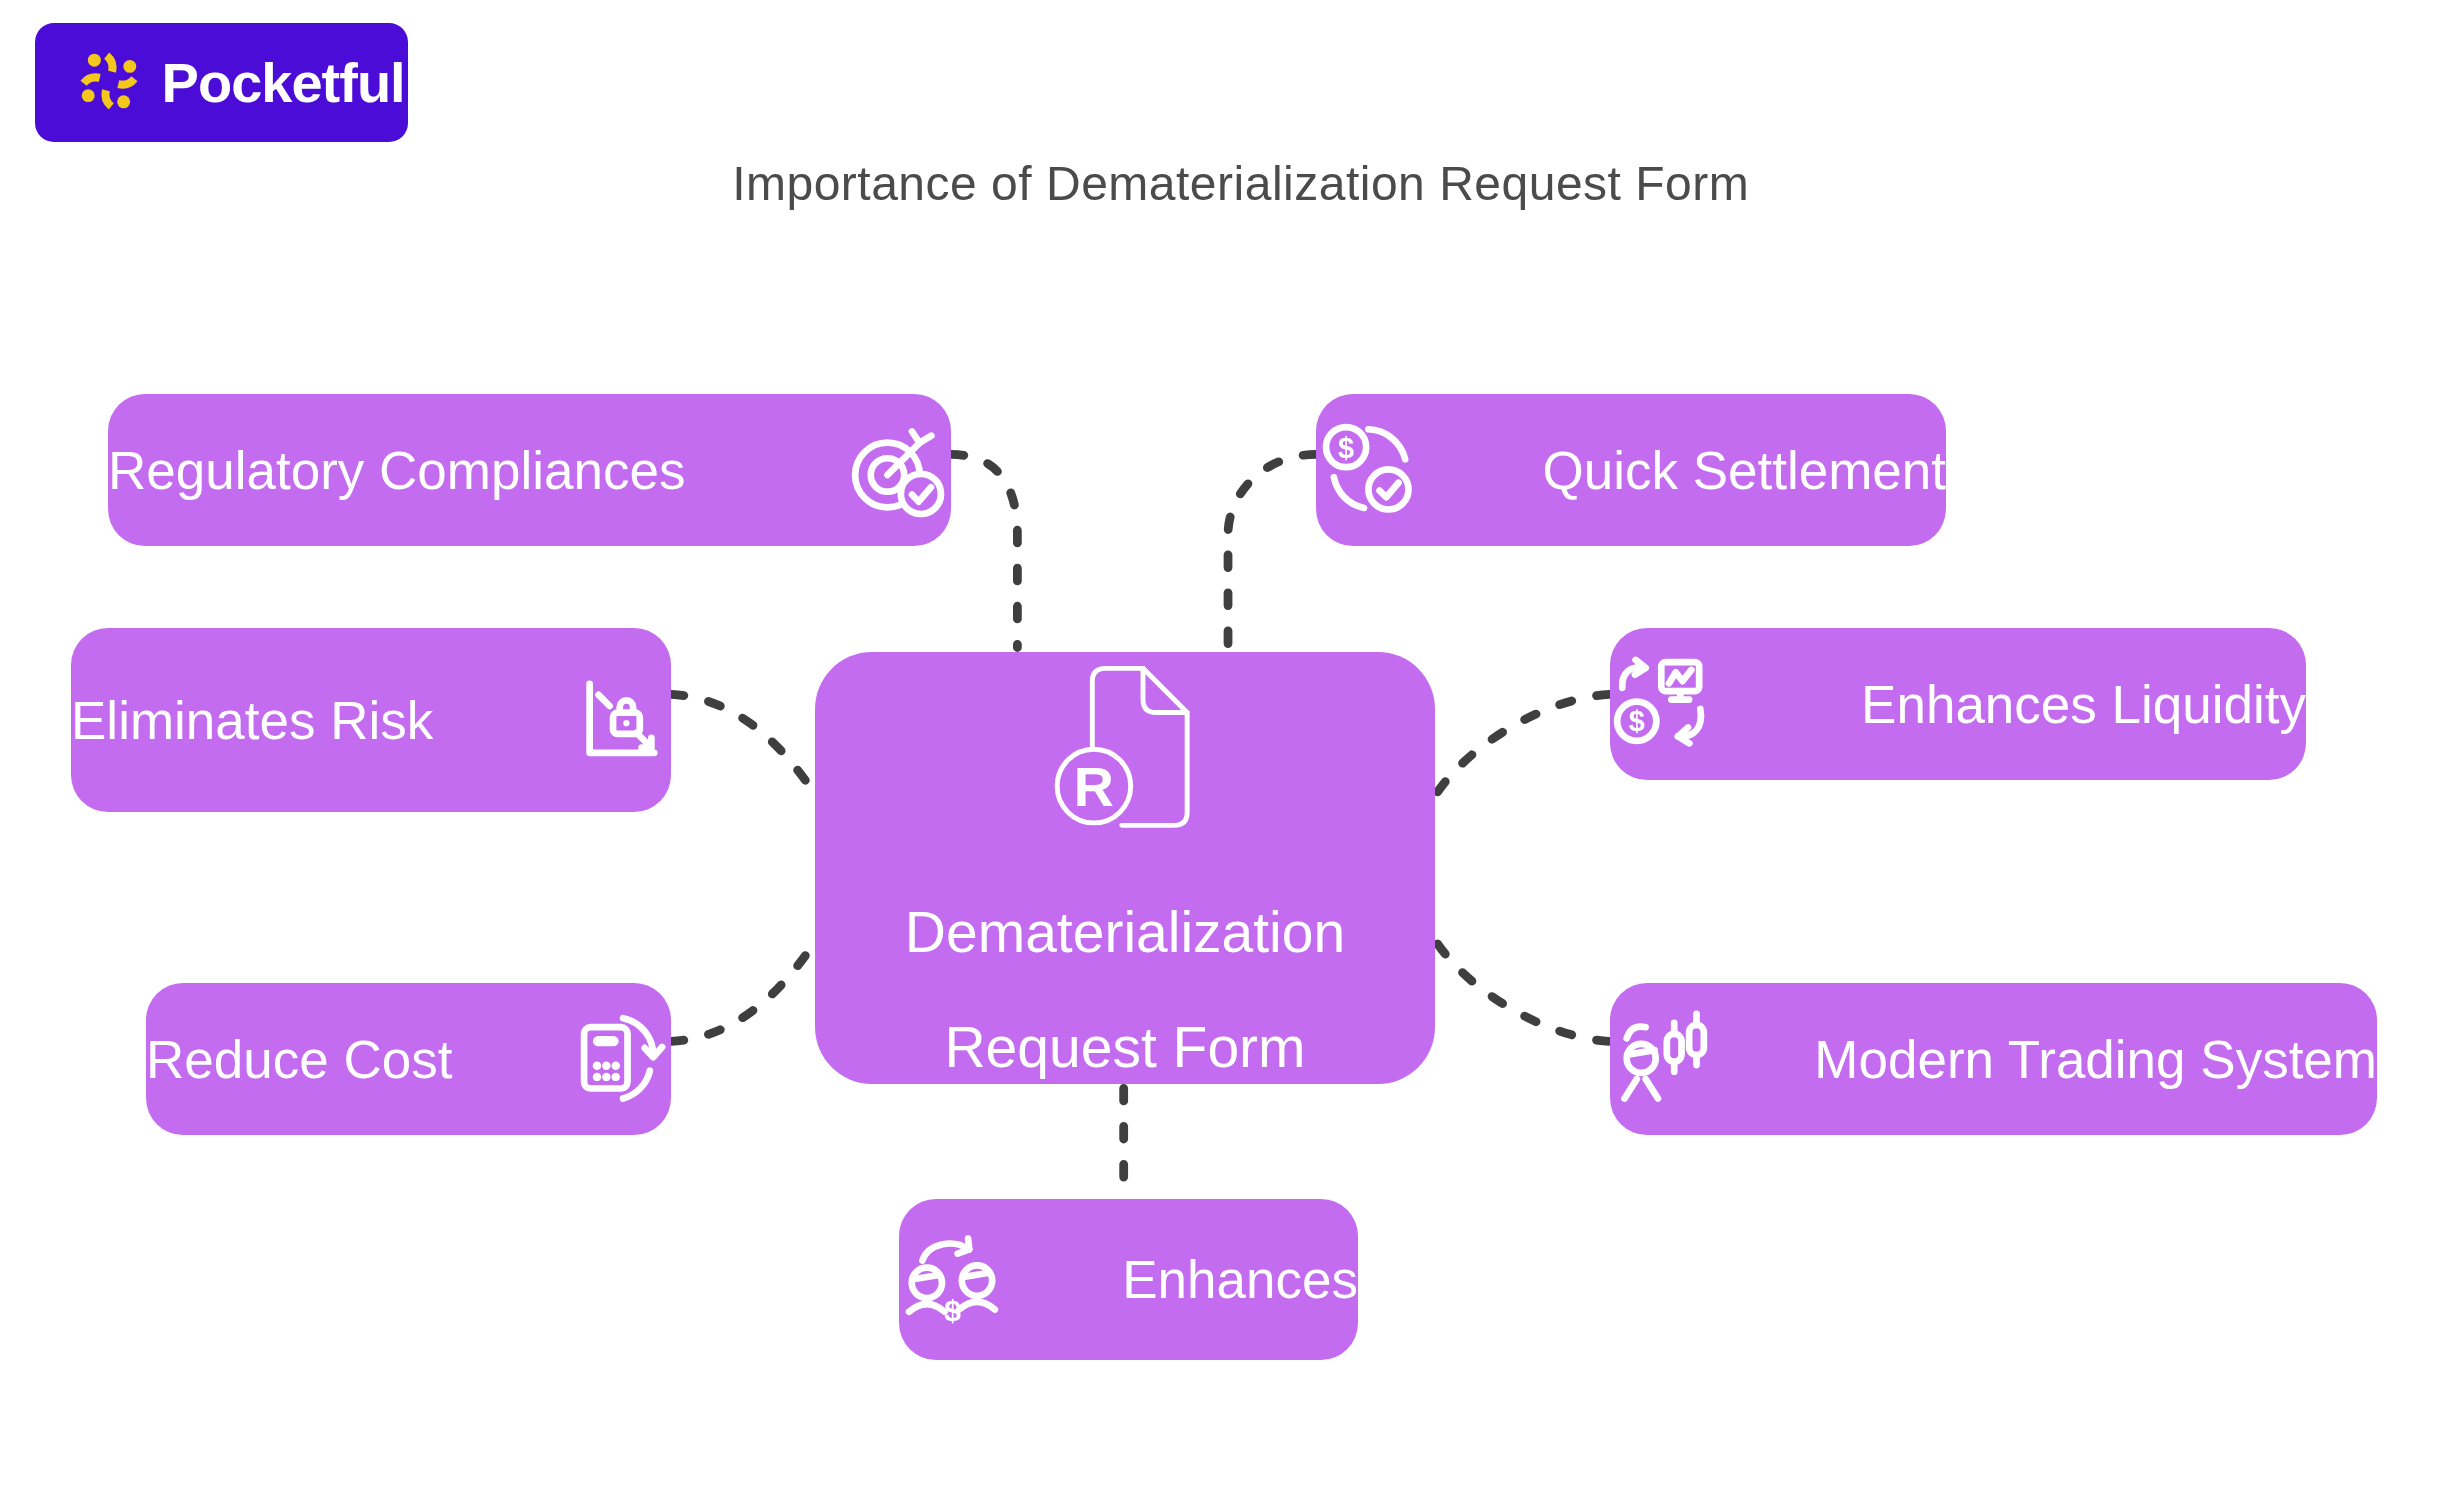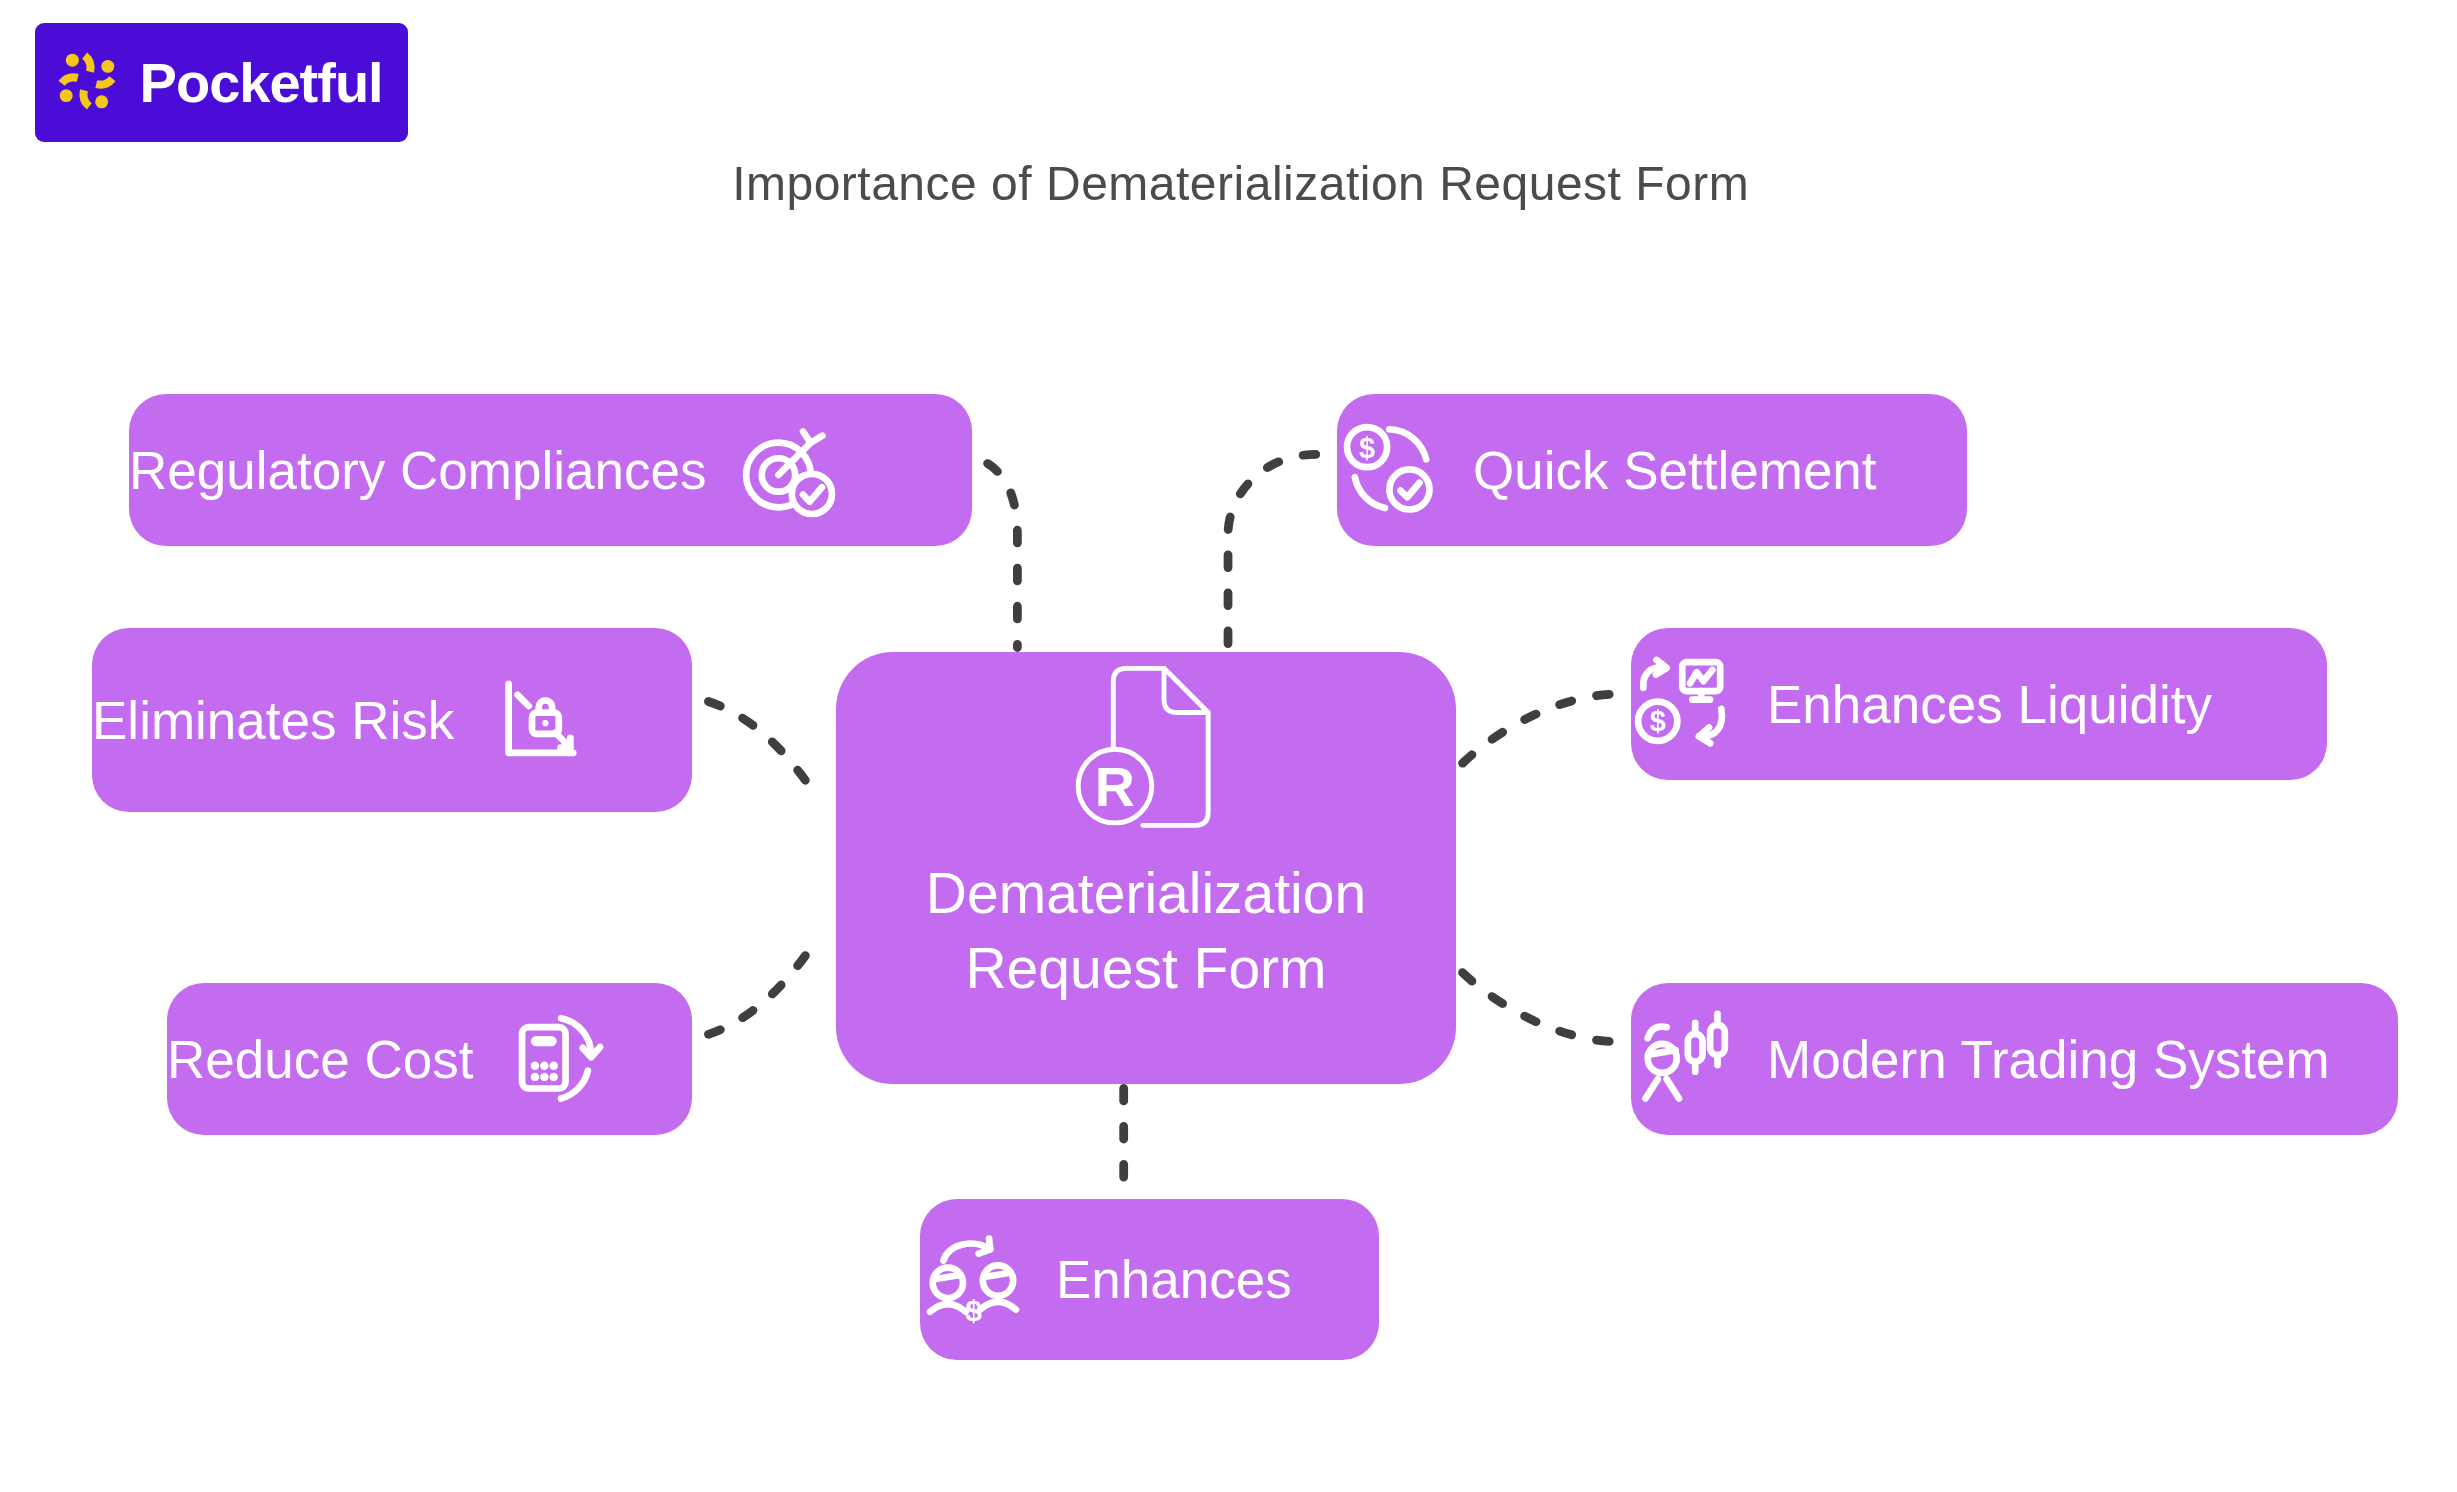--- a/index.html
+++ b/index.html
@@ -12,40 +12,40 @@
     --node-text:#ffffff;
   }
   html,body{margin:0;padding:0;background:#ffffff;}
   .canvas{
     position:relative;width:2458px;height:1492px;background:#ffffff;overflow:hidden;
     font-family:"Liberation Sans",sans-serif;
   }
   
   .logo{
     position:absolute;left:35px;top:23.4px;width:373px;height:119px;
-    background:var(--logo-bg);border-radius:9px;
-    display:flex;align-items:center;gap:15.6px;padding-left:15px;box-sizing:border-box;
+    background:var(--logo-bg);border-radius:19px;
+    display:flex;align-items:center;gap:15.6px;padding-left:37px;box-sizing:border-box;
   }
   .logo-text{color:#fff;font-size:56px;font-weight:700;letter-spacing:-1px;}
   
   .title{
     position:absolute;left:23.4px;right:0;top:156px;text-align:center;
     font-size:48px;font-weight:400;color:var(--title-color);letter-spacing:0.5px;
   }
   
   .wires{position:absolute;left:0;top:0;width:2458px;height:1492px;}
   .wires path{
     fill:none;stroke:var(--connector);stroke-width:9;
     stroke-linecap:round;stroke-dasharray:13 26;
   }
   
   .node{
-    position:absolute;display:flex;align-items:center;justify-content:flex-start;gap:29px;
+    position:absolute;display:flex;align-items:center;justify-content:space-between;gap:29px;
     background:var(--node-fill);border-radius:37px;color:var(--node-text);
-    font-size:53px;font-weight:500;white-space:nowrap;margin-left:21px;
+    font-size:53px;font-weight:500;white-space:nowrap;
   }
   .node .icon{display:flex;align-items:center;justify-content:center;}
   .node svg{stroke:var(--icon-stroke);fill:none;stroke-width:3;stroke-linecap:round;stroke-linejoin:round;}
   .node svg text{stroke:none;fill:var(--icon-stroke);font-family:"Liberation Sans",sans-serif;}
   #node-rc {left:108px; top:394px; width:843px; height:152px;}
   #node-qs {left:1316px;top:394px; width:630px; height:152px;}
   #node-er {left:71px;  top:628px; width:600px; height:184px;}
   #node-el {left:1610px;top:628px; width:696px; height:152px;}
   #node-rcost{left:146px;top:983px;width:525px; height:152px;}
   #node-mts{left:1610px;top:983px;width:767px; height:152px;}

